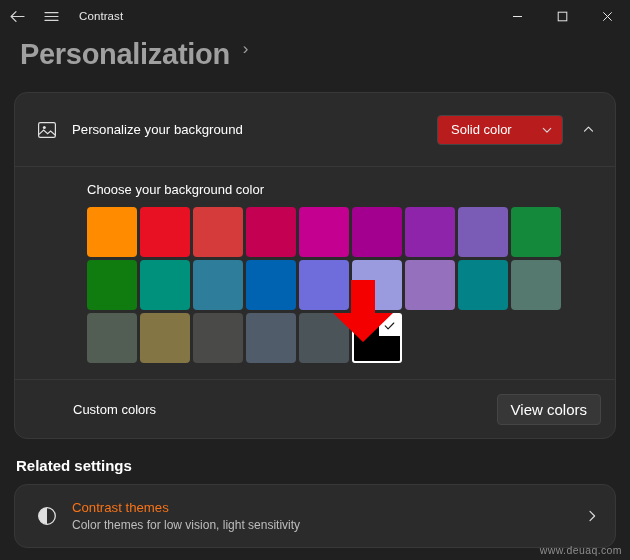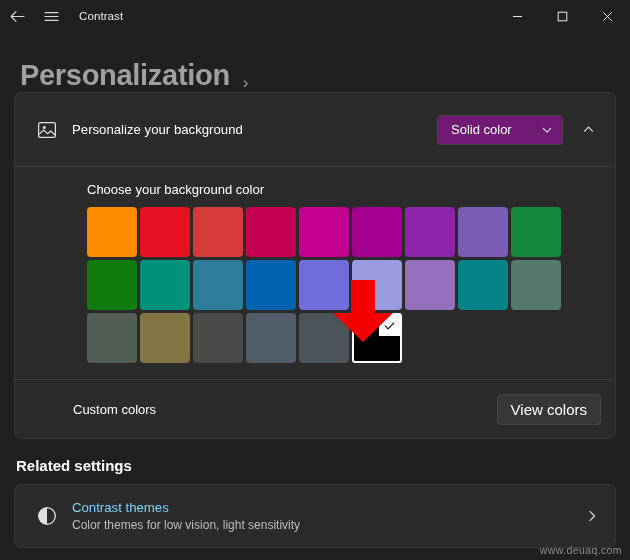--- a/index.html
+++ b/index.html
@@ -52,21 +52,21 @@
     height: 32px;
     display: flex;
     align-items: center;
     justify-content: center;
     color: #e6e6e6;
   }
 
   
   #breadcrumb {
     display: flex;
-    align-items: flex-end;
+    align-items: flex-start;
     padding: 6px 0 0 20px;
     height: 60px;
   }
   #breadcrumb .crumb-root {
     font-size: 29px;
     color: #a0a0a0;
     font-weight: 600;
     letter-spacing: -.3px;
   }
   #breadcrumb .crumb-sep {
@@ -84,21 +84,21 @@
   }
 
   
   #content {
     padding: 0 14px;
   }
 
   .card {
     background: #2b2b2b;
     border: 1px solid #383838;
-    border-radius: 7px;
+    border-radius: 13px;
   }
 
   
   #bg-expander-header {
     display: flex;
     align-items: center;
     padding: 11px 12px 11px 14px;
     min-height: 74px;
     border-bottom: 1px solid #383838;
     border-radius: 5px 5px 0 0;
@@ -118,21 +118,21 @@
     line-height: 17px;
     margin-bottom: 1px;
   }
   .head-sub {
     font-size: 12px;
     color: #bdbdbd;
     line-height: 15.5px;
     max-width: 400px;
   }
   .combo {
-    background: #701a75;
+    background: #b91c1c;
     border: 1px solid #454545;
     border-radius: 4px;
     height: 30px;
     min-width: 126px;
     display: flex;
     align-items: center;
     justify-content: space-between;
     padding: 0 9px 0 13px;
     font-size: 13px;
     color: #ffffff;
@@ -224,21 +224,21 @@
     color: #ffffff;
     margin: 18px 0 10px 2px;
   }
   #contrast-row {
     display: flex;
     align-items: center;
     padding: 11px 12px 11px 14px;
     min-height: 62px;
   }
   .row-texts { flex: 1; padding-left: 7px; }
-  .row-title { font-size: 13.2px; color: #7dd3fc; line-height: 17px; }
+  .row-title { font-size: 13.2px; color: #f97316; line-height: 17px; }
   .row-sub { font-size: 12px; color: #bdbdbd; line-height: 16px; margin-top: 1px; }
   .row-chevron { color: #dcdcdc; display: flex; align-items: center; padding-right: 4px;}
 
   
   #annotation-arrow {
     position: absolute;
     left: 330px;
     top: 280px;
     width: 66px;
     height: 64px;

